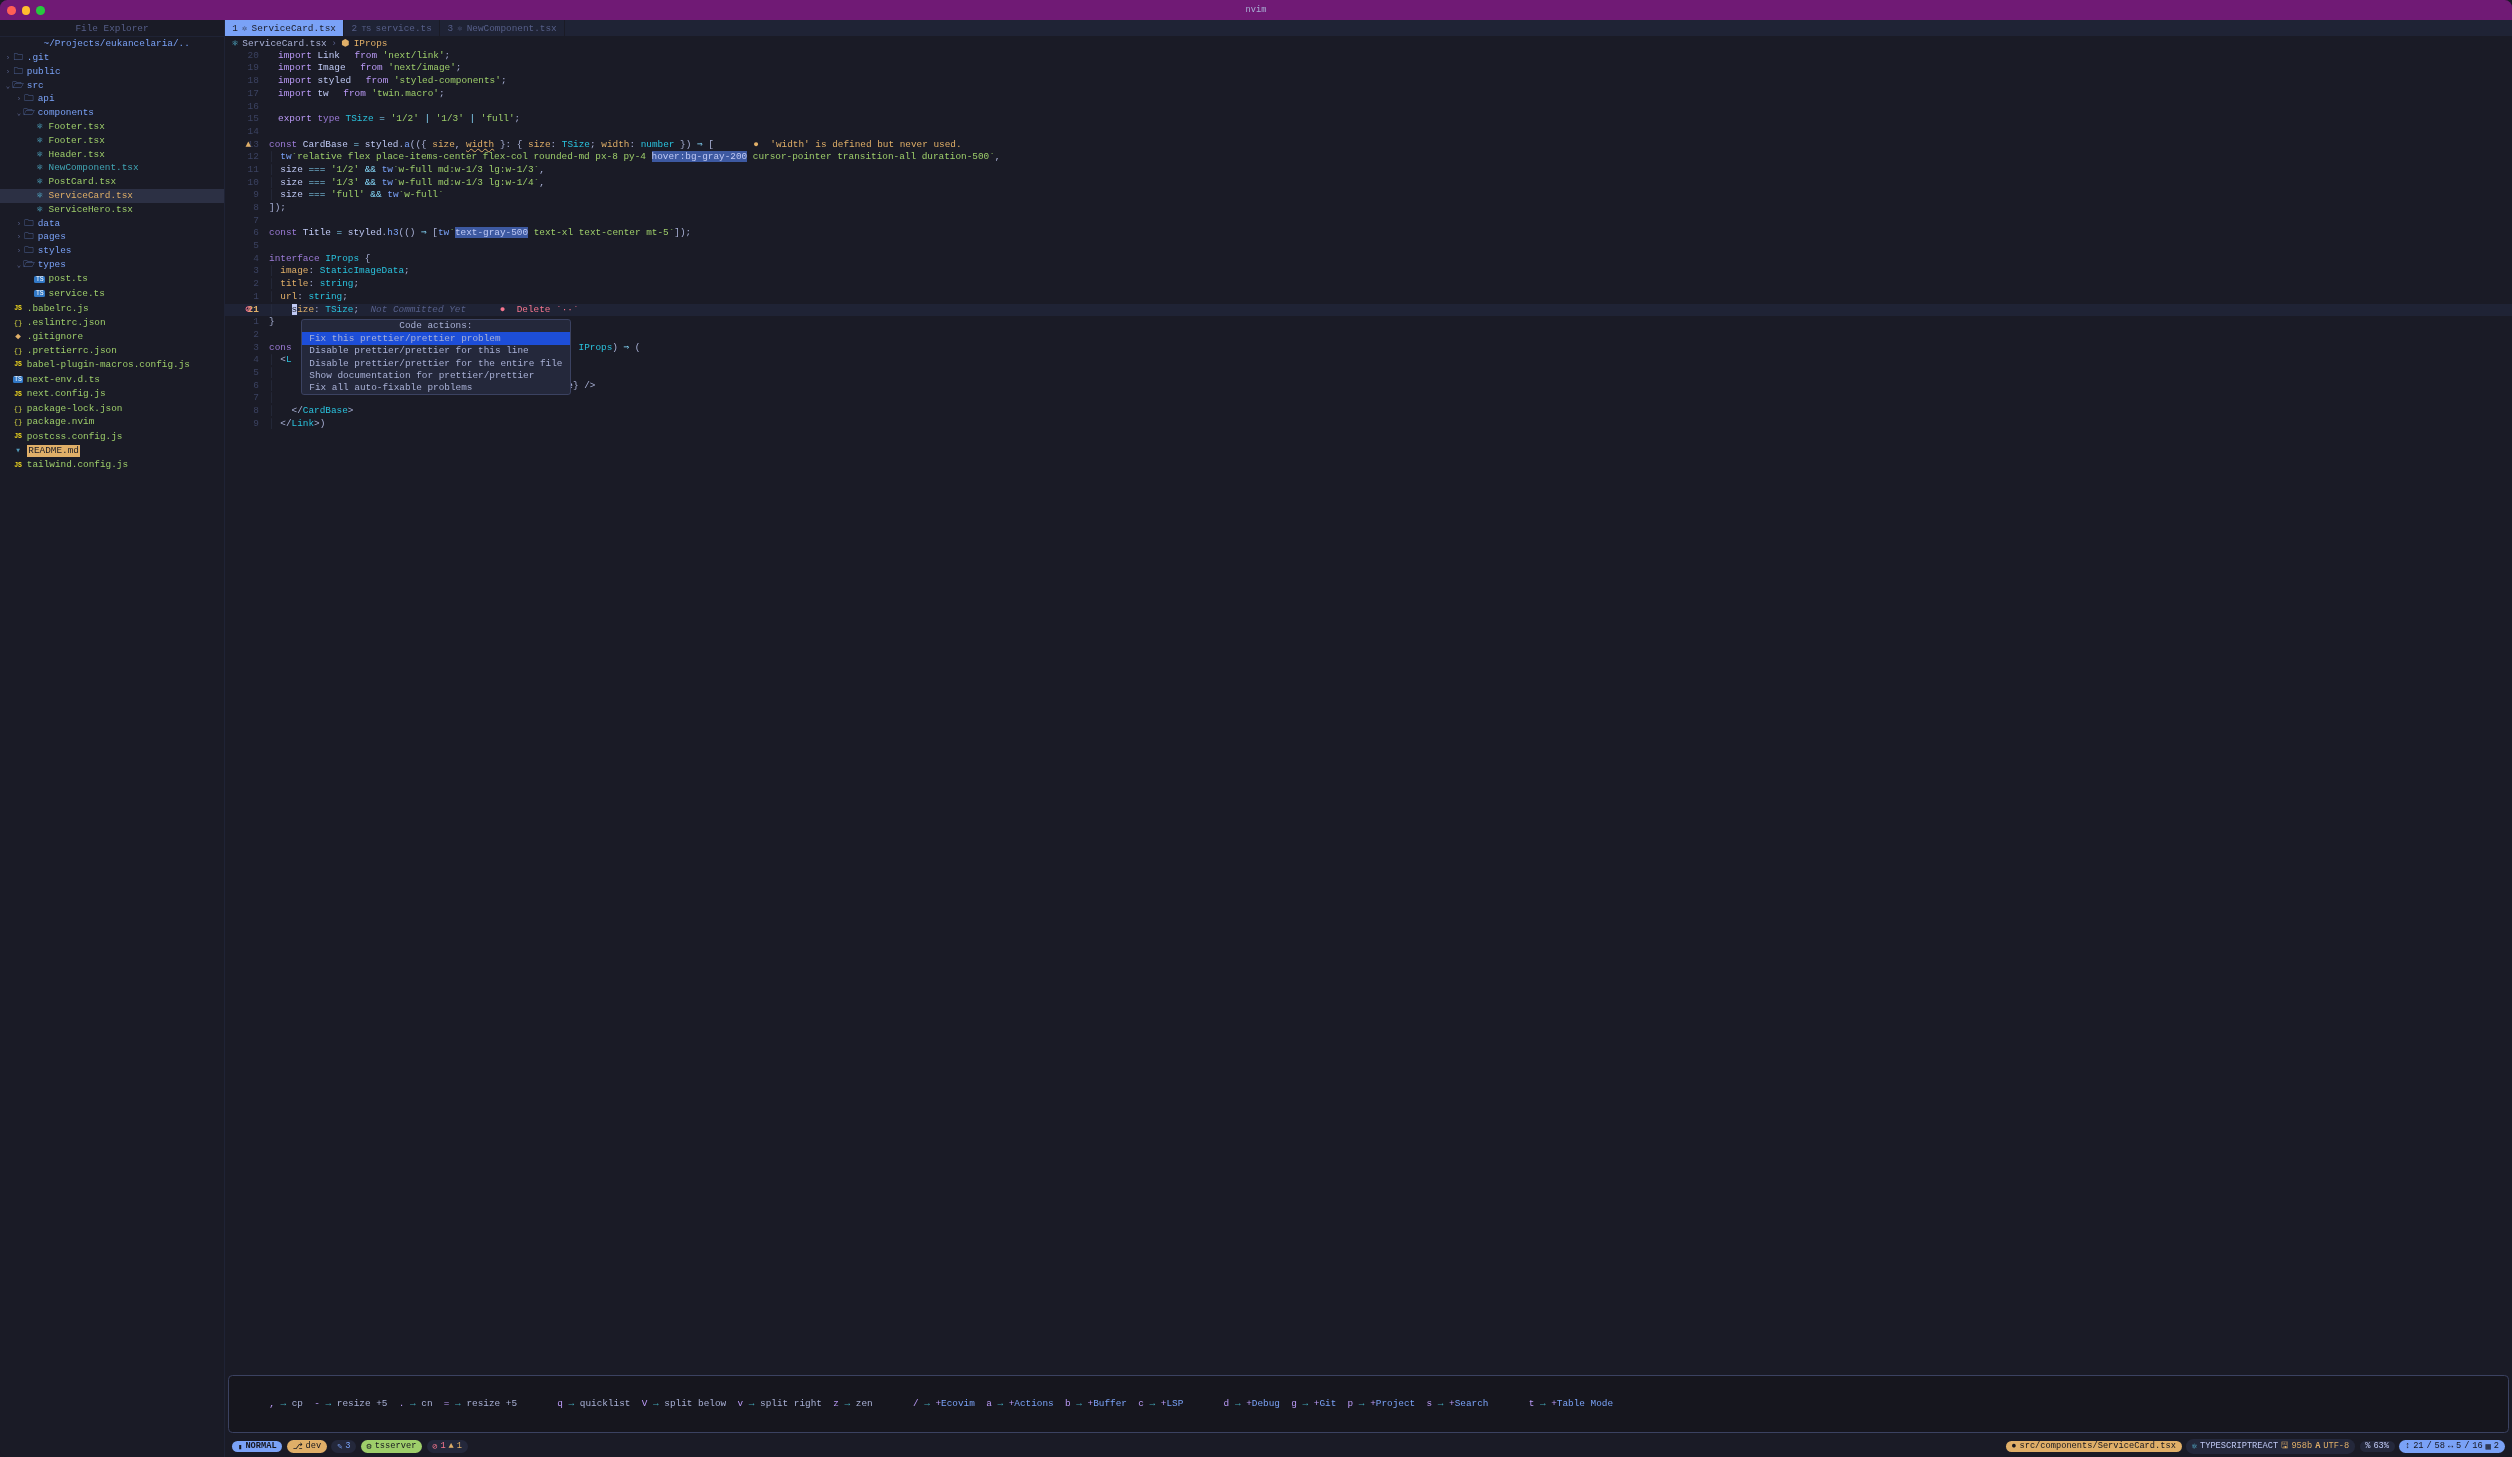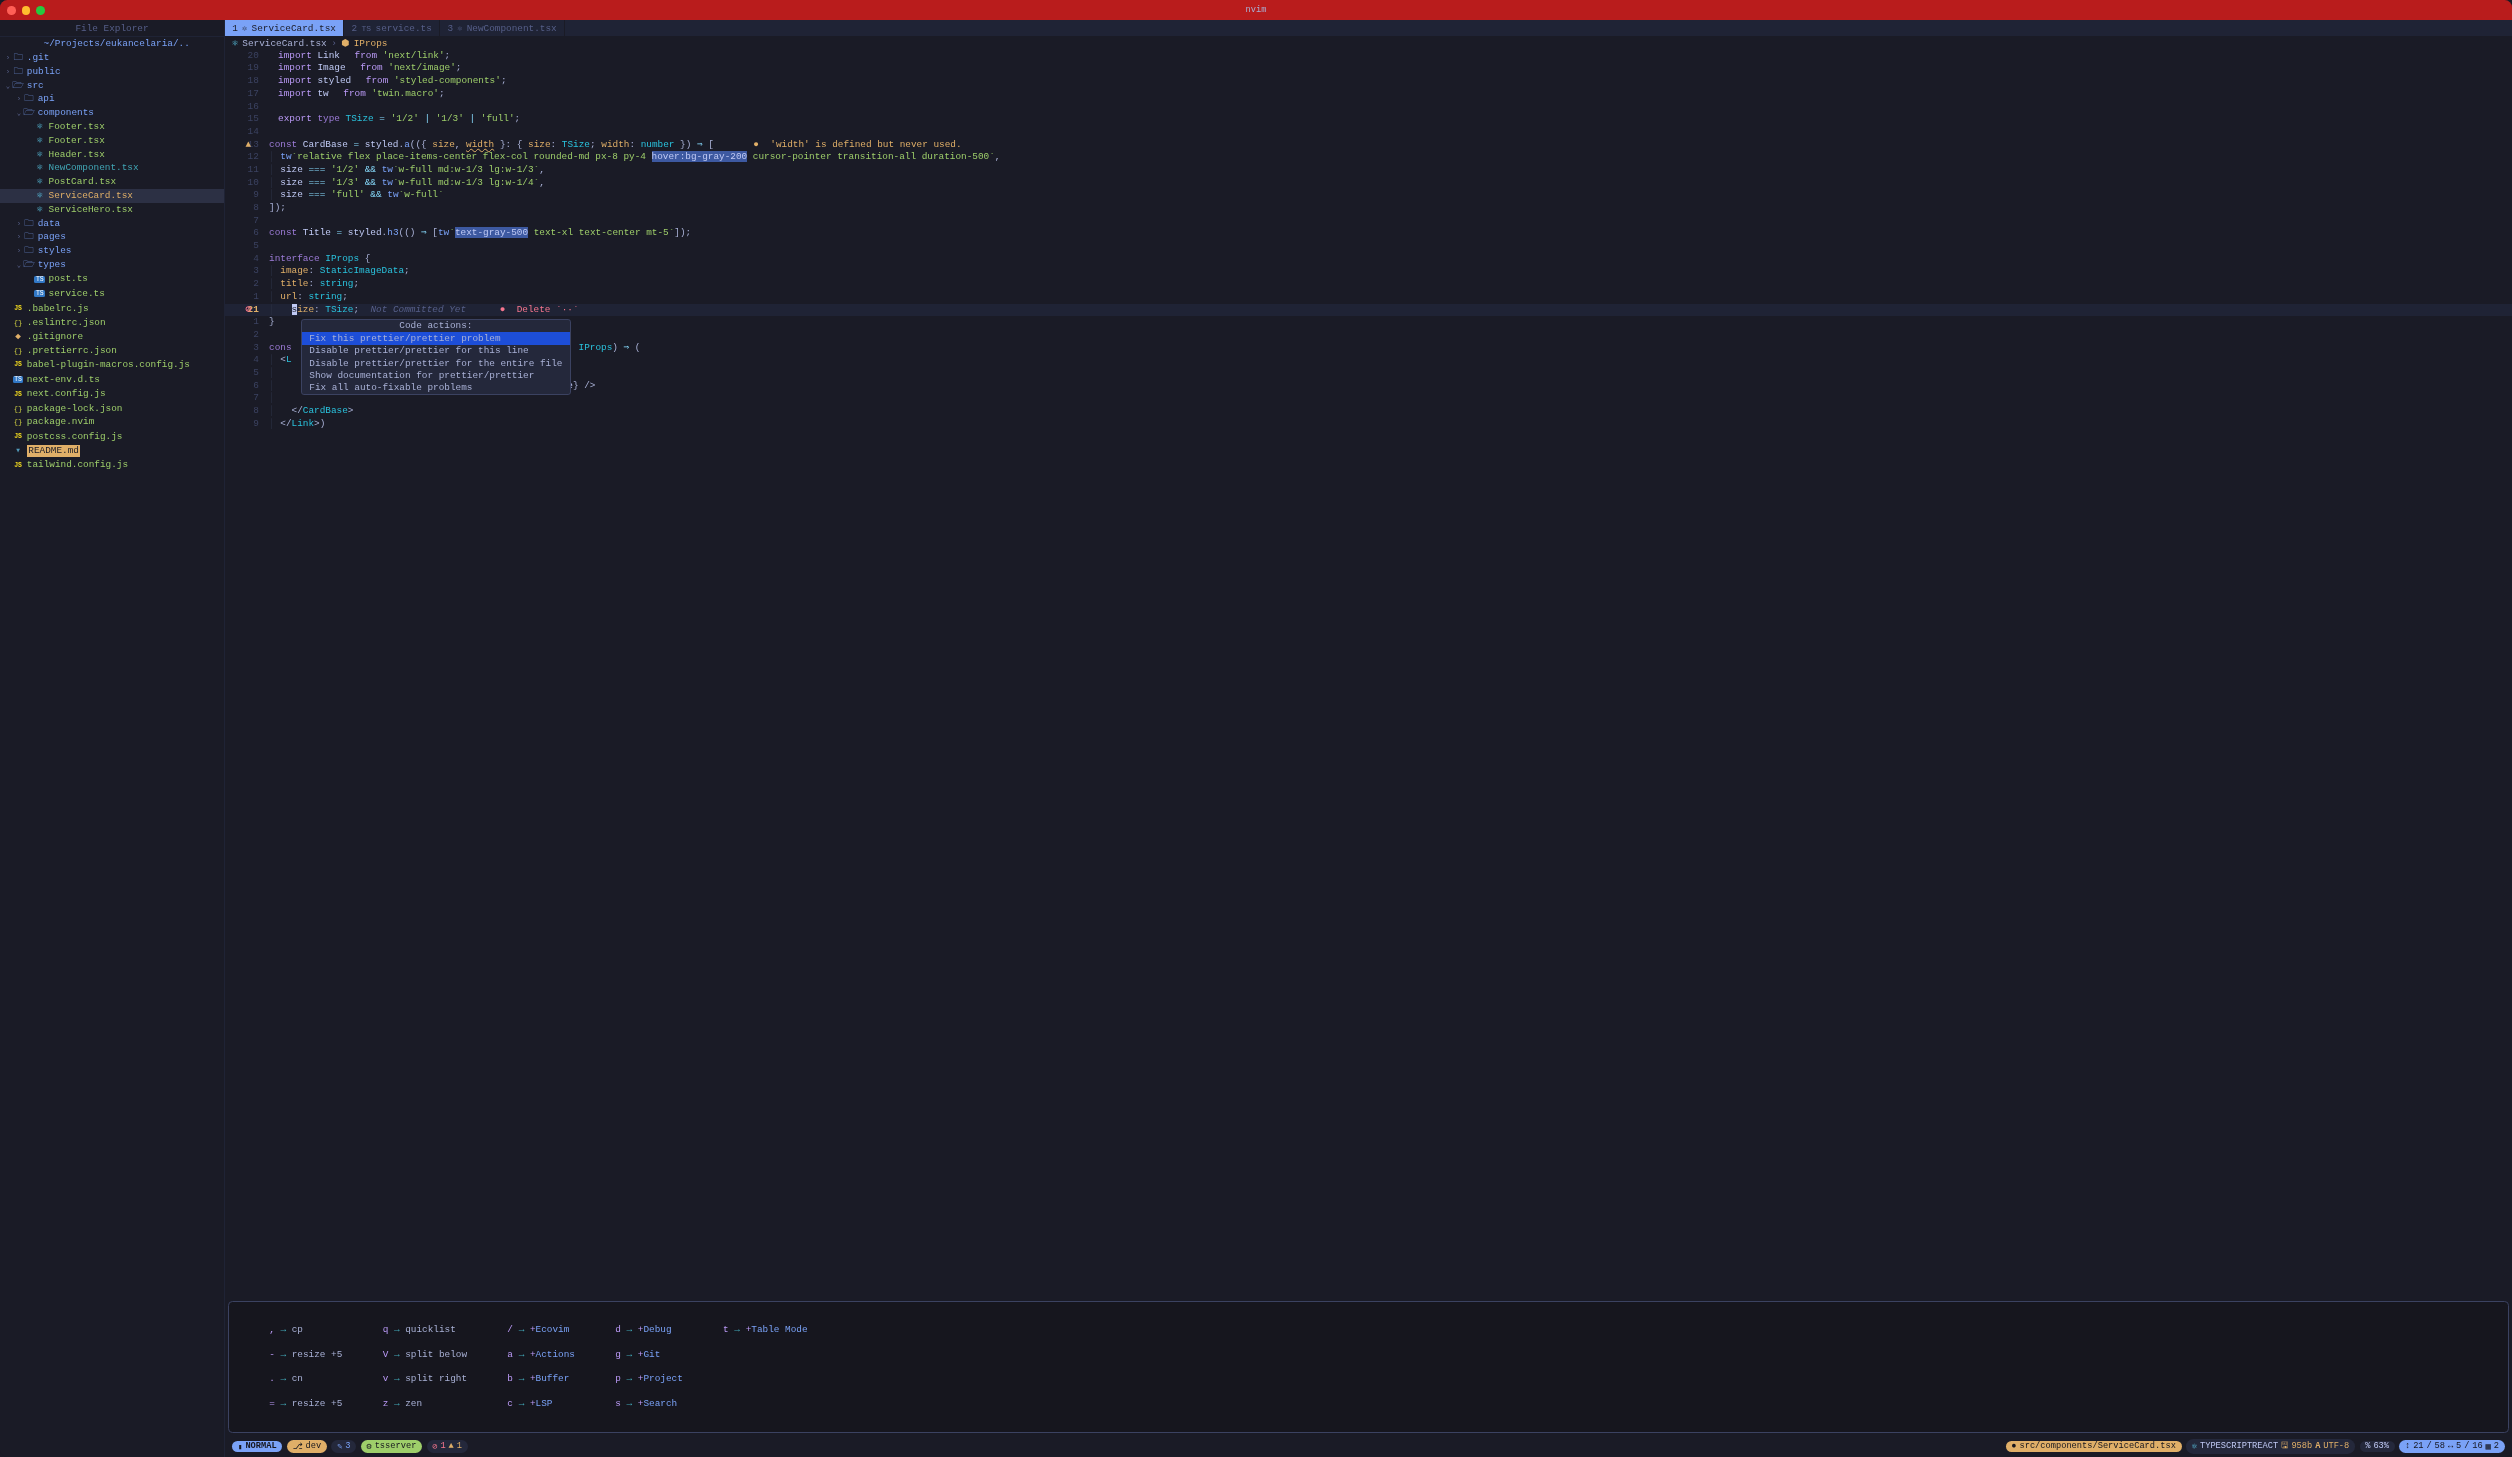--- a/index.html
+++ b/index.html
@@ -14,21 +14,21 @@
   width: 100vw;
   height: 100vh;
   background: #1a1b26;
   border-radius: 7.3px;
   overflow: hidden;
   display: flex;
   flex-direction: column;
 }
 .titlebar {
   height: 20.4px;
-  background: #b91c1c;
+  background: #701a75;
   display: flex;
   align-items: center;
   padding: 0 7.3px;
   position: relative;
   font-family: Liberation Mono, monospace;
 }
 .traffic-lights {
   display: flex;
   gap: 5.8px;
 }
@@ -218,22 +218,22 @@
   background: #16161e;
   border: 0.7px solid #3b4261;
   margin: 2.9px;
   border-radius: 4.4px;
   padding: 22px 29px;
   display: flex;
   gap: 29px;
 }
 .whichkey-col {
   display: flex;
-  flex-direction: column;
-  gap: 12px;
+  flex-direction: row;
+  gap: 0px;
 }
 .wk-item {
   white-space: pre;
   line-height: 12.4px;
 }
 .wk-key { color: #bb9af7; }
 .wk-arrow { color: #41a6b5; }
 .wk-plus { color: #bb9af7; }
 .wk-label { color: #7aa2f7; }
 .wk-label2 { color: #a9b1d6; }

